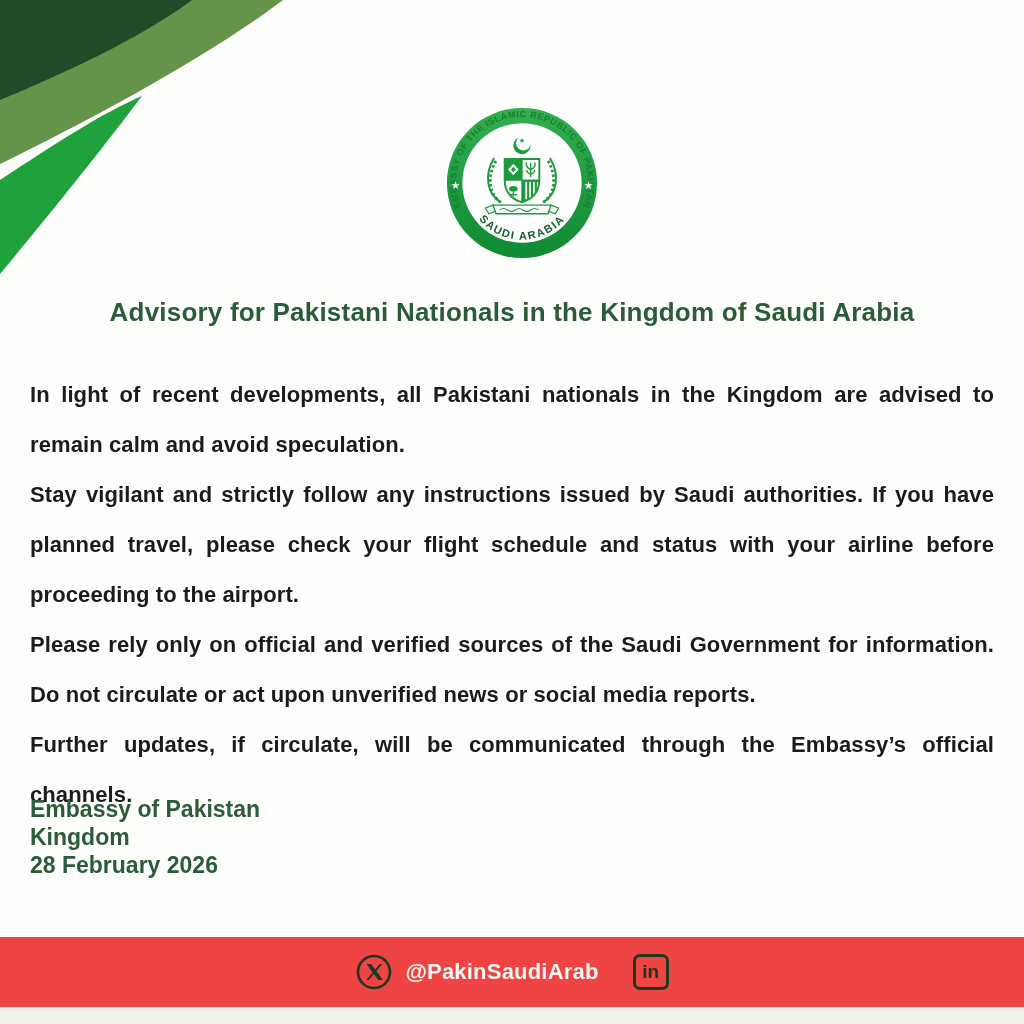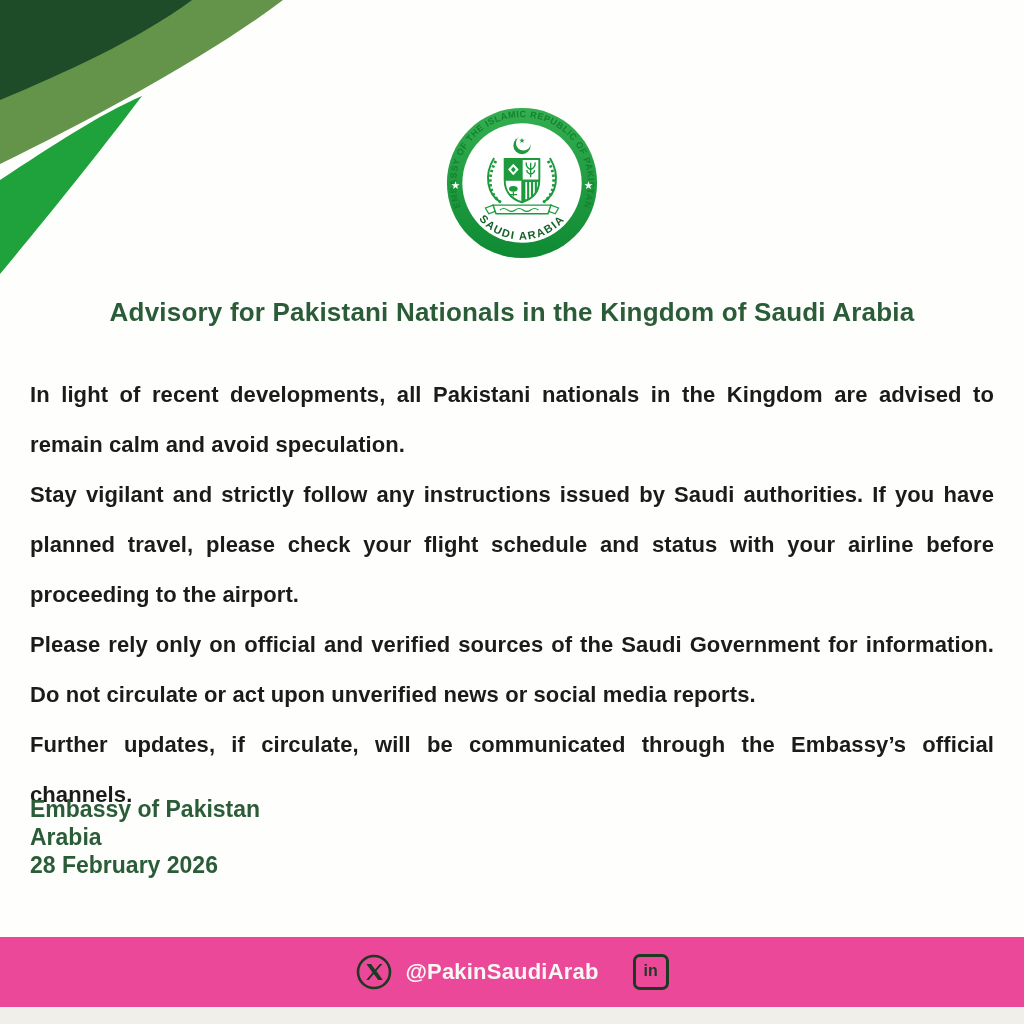--- a/index.html
+++ b/index.html
@@ -52,21 +52,21 @@
     color: #2b5c38;
     font-size: 23px;
     font-weight: 700;
     line-height: 28px;
     margin-top: 9px;
   }
   .footer-bar {
     position: absolute;
     left: 0; right: 0; bottom: 17px;
     height: 70px;
-    background: #ec4899;
+    background: #ef4444;
     display: flex;
     align-items: center;
     justify-content: center;
     gap: 34px;
   }
   .footer-item {
     display: flex;
     align-items: center;
     gap: 12px;
     cursor: pointer;
@@ -82,21 +82,21 @@
     width: 30px; height: 30px;
     border: 3px solid #1b3a21;
     border-radius: 7px;
     display: flex;
     align-items: center;
     justify-content: center;
     box-sizing: content-box;
   }
   .li-box span {
     color: #1b3a21;
-    font-size: 16px;
+    font-size: 19px;
     font-weight: 800;
     line-height: 1;
     margin-top: -2px;
   }
   .bottom-strip {
     position: absolute;
     left: 0; right: 0; bottom: 0;
     height: 17px;
     background: #f1efe9;
   }
@@ -184,21 +184,21 @@
 
   <div class="body-text">
     <p>In light of recent developments, all Pakistani nationals in the Kingdom are advised to remain calm and avoid speculation.</p>
     <p>Stay vigilant and strictly follow any instructions issued by Saudi authorities. If you have planned travel, please check your flight schedule and status with your airline before proceeding to the airport.</p>
     <p>Please rely only on official and verified sources of the Saudi Government for information. Do not circulate or act upon unverified news or social media reports.</p>
     <p>Further updates, if circulate, will be communicated through the Embassy’s official channels.</p>
   </div>
 
   <div class="signature">
     <div>Embassy of Pakistan</div>
-    <div>Arabia</div>
+    <div>Kingdom</div>
     <div>28 February 2026</div>
   </div>
 
   <div class="footer-bar">
 
     <div class="footer-item">
       <svg width="38" height="38" viewBox="0 0 38 38">
         <circle cx="19" cy="19" r="16" fill="none" stroke="#1b3a21" stroke-width="2.6"></circle>
         <path d="M11.5 11 h4.6 l4 5.4 L24.8 11 h2.6 l-6 7 6.4 9 h-4.6 l-4.4-5.9 -5 5.9 h-2.6 l6.3-7.4 Z" fill="#1b3a21"></path>
       </svg>

